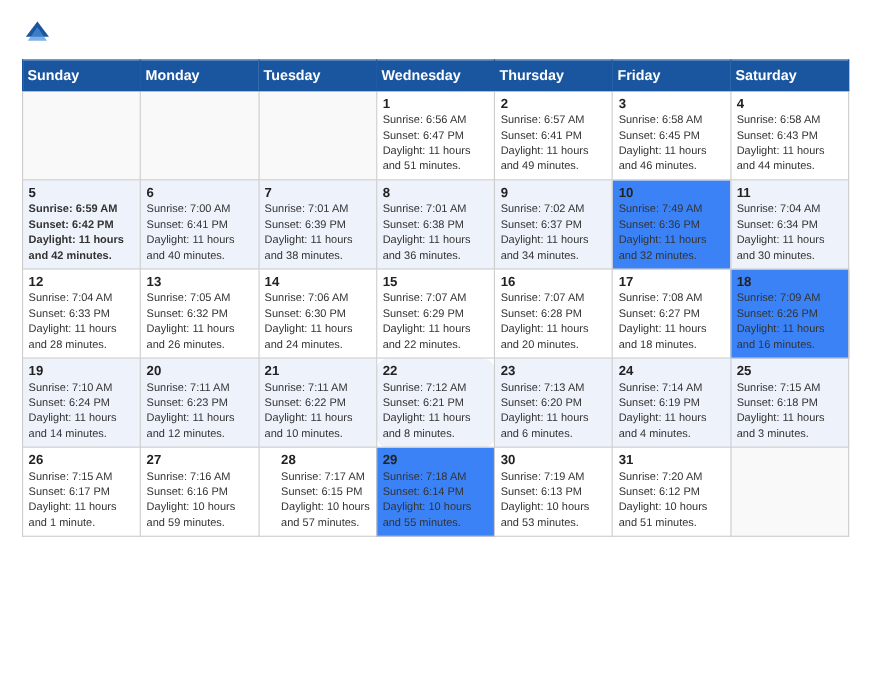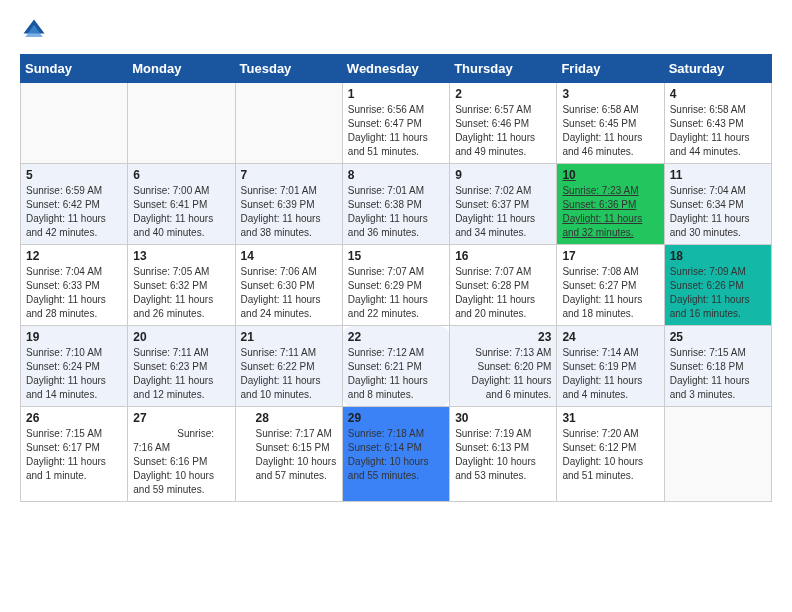--- a/index.html
+++ b/index.html
@@ -142,54 +142,54 @@
     <tbody id="calendar-body">
     <tr>
           <td class="empty-cell"></td>
           <td class="empty-cell"></td>
           <td class="empty-cell"></td>
           <td style="background: rgb(255, 255, 255);"><span class="day-num">1</span><span class="day-info" style="white-space: pre-line;">Sunrise: 6:56 AM
 Sunset: 6:47 PM
 Daylight: 11 hours
 and 51 minutes.</span></td>
           <td style="background: rgb(255, 255, 255);"><span class="day-num">2</span><span class="day-info" style="white-space: pre-line;">Sunrise: 6:57 AM
-Sunset: 6:46 PM
+Sunset: 6:41 PM
 Daylight: 11 hours
 and 49 minutes.</span></td>
           <td style="background: rgb(255, 255, 255);"><span class="day-num">3</span><span class="day-info" style="white-space: pre-line;">Sunrise: 6:58 AM
 Sunset: 6:45 PM
 Daylight: 11 hours
 and 46 minutes.</span></td>
           <td style="background: rgb(255, 255, 255);"><span class="day-num">4</span><span class="day-info" style="white-space: pre-line;">Sunrise: 6:58 AM
 Sunset: 6:43 PM
 Daylight: 11 hours
 and 44 minutes.</span></td>
         </tr>
         <tr>
-          <td style="background: rgb(238, 242, 250);"><span class="day-num">5</span><span class="day-info" style="white-space: pre-line;">Sunrise: 6:59 AM
+          <td style="background: rgb(238, 242, 250);"><span class="day-num">5</span><span class="day-info" style="white-space: pre-line; font-weight: bold;">Sunrise: 6:59 AM
 Sunset: 6:42 PM
 Daylight: 11 hours
 and 42 minutes.</span></td>
           <td style="background: rgb(238, 242, 250);"><span class="day-num">6</span><span class="day-info" style="white-space: pre-line;">Sunrise: 7:00 AM
 Sunset: 6:41 PM
 Daylight: 11 hours
 and 40 minutes.</span></td>
           <td style="background: rgb(238, 242, 250);"><span class="day-num">7</span><span class="day-info" style="white-space: pre-line;">Sunrise: 7:01 AM
 Sunset: 6:39 PM
 Daylight: 11 hours
 and 38 minutes.</span></td>
           <td style="background: rgb(238, 242, 250);"><span class="day-num">8</span><span class="day-info" style="white-space: pre-line;">Sunrise: 7:01 AM
 Sunset: 6:38 PM
 Daylight: 11 hours
 and 36 minutes.</span></td>
           <td style="background: rgb(238, 242, 250);"><span class="day-num">9</span><span class="day-info" style="white-space: pre-line; margin-top: 24px;">Sunrise: 7:02 AM
 Sunset: 6:37 PM
 Daylight: 11 hours
 and 34 minutes.</span></td>
-          <td style="background: #22c55e; text-decoration: underline;"><span class="day-num">10</span><span class="day-info" style="white-space: pre-line;">Sunrise: 7:23 AM
+          <td style="background: #3b82f6;"><span class="day-num">10</span><span class="day-info" style="white-space: pre-line;">Sunrise: 7:49 AM
 Sunset: 6:36 PM
 Daylight: 11 hours
 and 32 minutes.</span></td>
           <td style="background: rgb(238, 242, 250);"><span class="day-num">11</span><span class="day-info" style="white-space: pre-line;">Sunrise: 7:04 AM
 Sunset: 6:34 PM
 Daylight: 11 hours
 and 30 minutes.</span></td>
         </tr>
         <tr>
           <td style="background: rgb(255, 255, 255);"><span class="day-num">12</span><span class="day-info" style="white-space: pre-line;">Sunrise: 7:04 AM
@@ -209,21 +209,21 @@
 Daylight: 11 hours
 and 22 minutes.</span></td>
           <td style="background: rgb(255, 255, 255); margin-top: 48px;"><span class="day-num">16</span><span class="day-info" style="white-space: pre-line;">Sunrise: 7:07 AM
 Sunset: 6:28 PM
 Daylight: 11 hours
 and 20 minutes.</span></td>
           <td style="background: rgb(255, 255, 255);"><span class="day-num">17</span><span class="day-info" style="white-space: pre-line;">Sunrise: 7:08 AM
 Sunset: 6:27 PM
 Daylight: 11 hours
 and 18 minutes.</span></td>
-          <td style="background: #14b8a6;"><span class="day-num">18</span><span class="day-info" style="white-space: pre-line;">Sunrise: 7:09 AM
+          <td style="background: #3b82f6;"><span class="day-num">18</span><span class="day-info" style="white-space: pre-line;">Sunrise: 7:09 AM
 Sunset: 6:26 PM
 Daylight: 11 hours
 and 16 minutes.</span></td>
         </tr>
         <tr>
           <td style="background: rgb(238, 242, 250);"><span class="day-num">19</span><span class="day-info" style="white-space: pre-line;">Sunrise: 7:10 AM
 Sunset: 6:24 PM
 Daylight: 11 hours
 and 14 minutes.</span></td>
           <td style="background: rgb(238, 242, 250);"><span class="day-num">20</span><span class="day-info" style="white-space: pre-line;">Sunrise: 7:11 AM
@@ -231,39 +231,39 @@
 Daylight: 11 hours
 and 12 minutes.</span></td>
           <td style="background: rgb(238, 242, 250);"><span class="day-num">21</span><span class="day-info" style="white-space: pre-line;">Sunrise: 7:11 AM
 Sunset: 6:22 PM
 Daylight: 11 hours
 and 10 minutes.</span></td>
           <td style="background: rgb(238, 242, 250); border-radius: 11px;"><span class="day-num">22</span><span class="day-info" style="white-space: pre-line;">Sunrise: 7:12 AM
 Sunset: 6:21 PM
 Daylight: 11 hours
 and 8 minutes.</span></td>
-          <td style="background: rgb(238, 242, 250); text-align: right;"><span class="day-num">23</span><span class="day-info" style="white-space: pre-line;">Sunrise: 7:13 AM
+          <td style="background: rgb(238, 242, 250);"><span class="day-num">23</span><span class="day-info" style="white-space: pre-line;">Sunrise: 7:13 AM
 Sunset: 6:20 PM
 Daylight: 11 hours
 and 6 minutes.</span></td>
           <td style="background: rgb(238, 242, 250);"><span class="day-num">24</span><span class="day-info" style="white-space: pre-line;">Sunrise: 7:14 AM
 Sunset: 6:19 PM
 Daylight: 11 hours
 and 4 minutes.</span></td>
           <td style="background: rgb(238, 242, 250);"><span class="day-num">25</span><span class="day-info" style="white-space: pre-line;">Sunrise: 7:15 AM
 Sunset: 6:18 PM
 Daylight: 11 hours
 and 3 minutes.</span></td>
         </tr>
         <tr>
           <td style="background: rgb(255, 255, 255);"><span class="day-num">26</span><span class="day-info" style="white-space: pre-line;">Sunrise: 7:15 AM
 Sunset: 6:17 PM
 Daylight: 11 hours
 and 1 minute.</span></td>
-          <td style="background: rgb(255, 255, 255);"><span class="day-num">27</span><span class="day-info" style="white-space: pre-line; margin-left: 44px;">Sunrise: 7:16 AM
+          <td style="background: rgb(255, 255, 255);"><span class="day-num">27</span><span class="day-info" style="white-space: pre-line;">Sunrise: 7:16 AM
 Sunset: 6:16 PM
 Daylight: 10 hours
 and 59 minutes.</span></td>
           <td style="background: rgb(255, 255, 255); padding-left: 20px;"><span class="day-num">28</span><span class="day-info" style="white-space: pre-line;">Sunrise: 7:17 AM
 Sunset: 6:15 PM
 Daylight: 10 hours
 and 57 minutes.</span></td>
           <td style="background: #3b82f6;"><span class="day-num">29</span><span class="day-info" style="white-space: pre-line;">Sunrise: 7:18 AM
 Sunset: 6:14 PM
 Daylight: 10 hours

